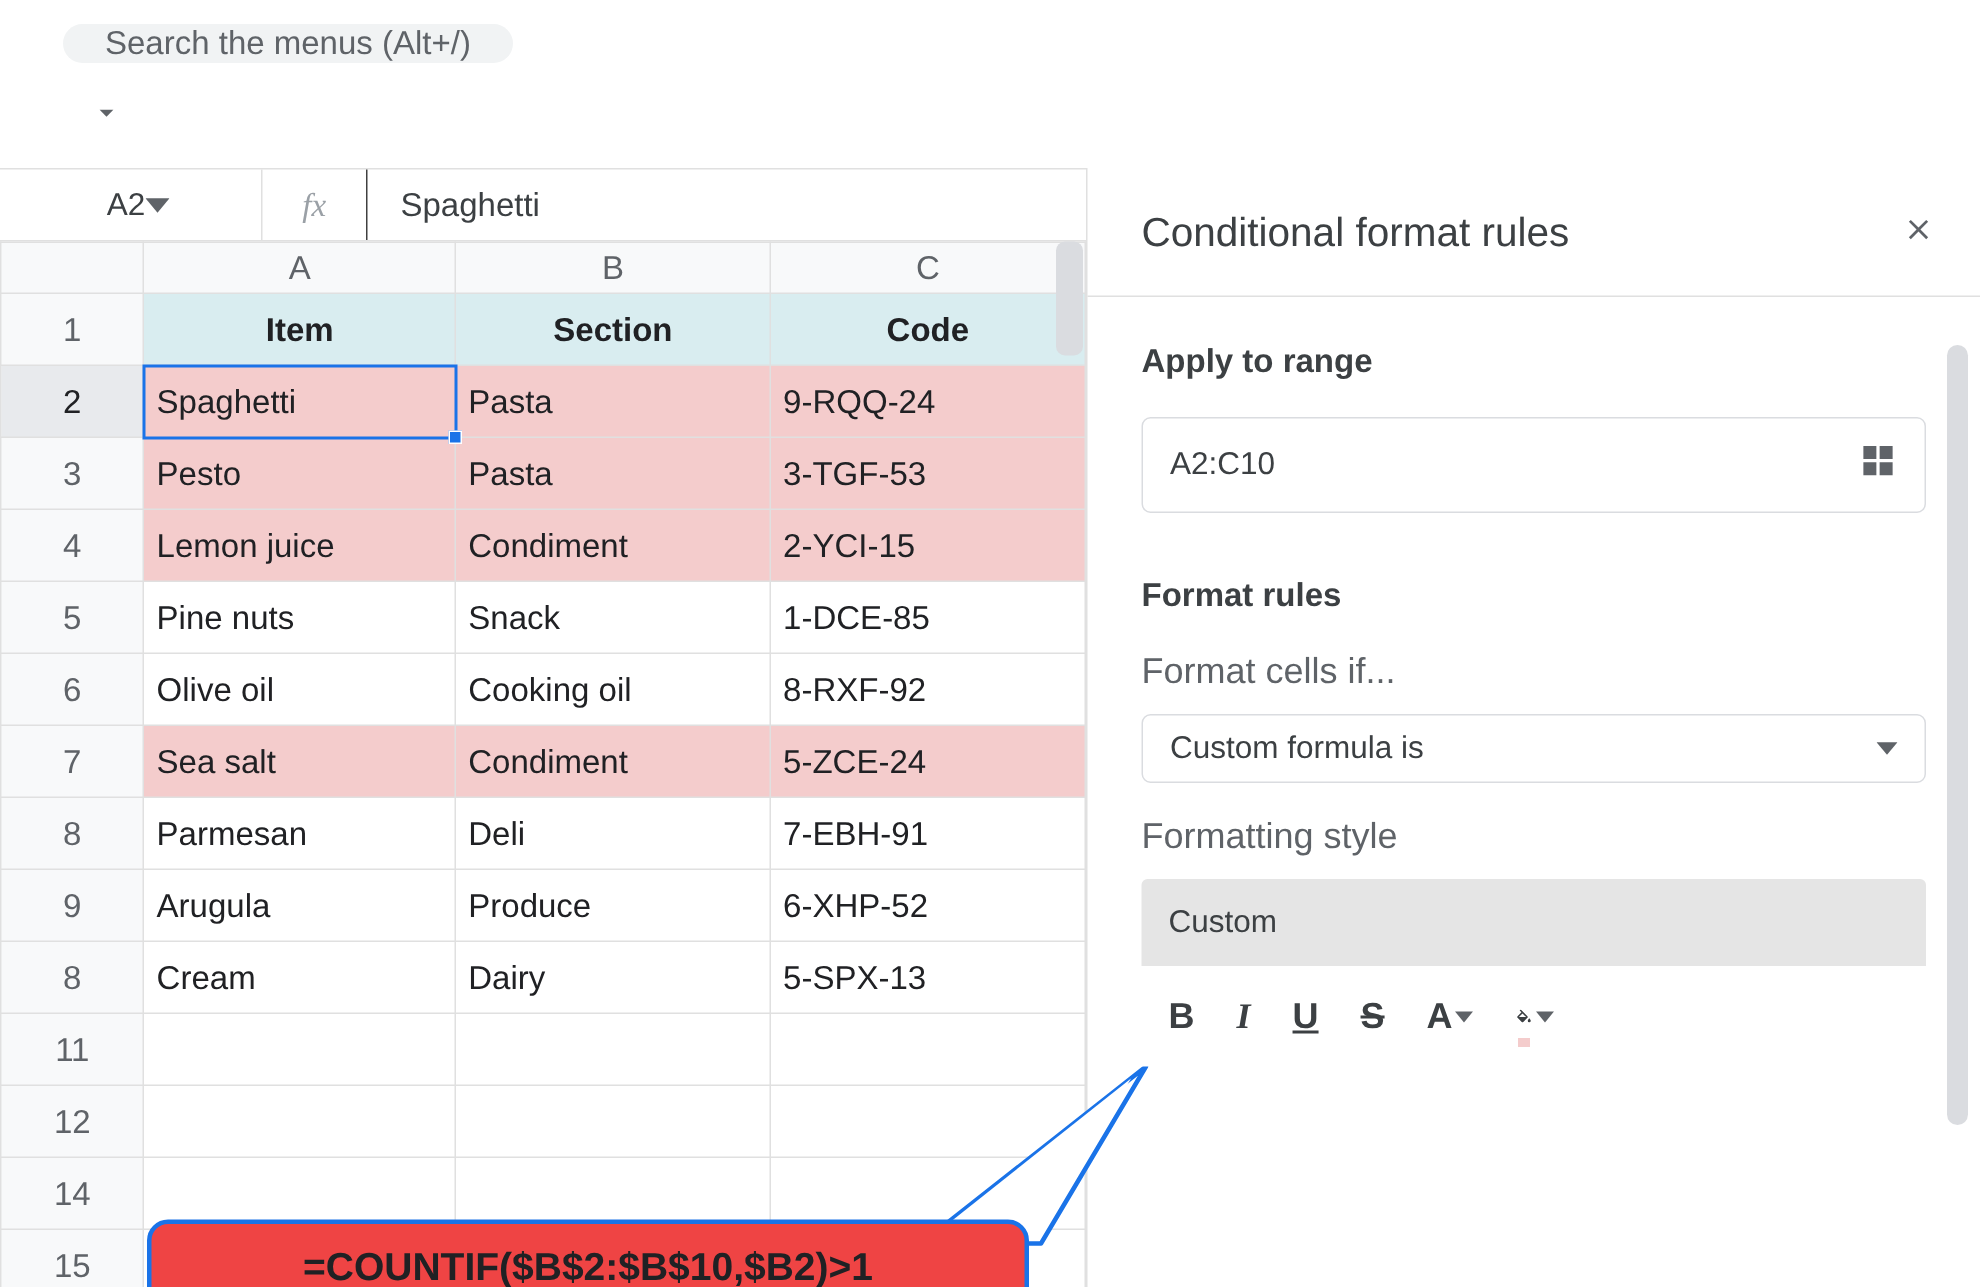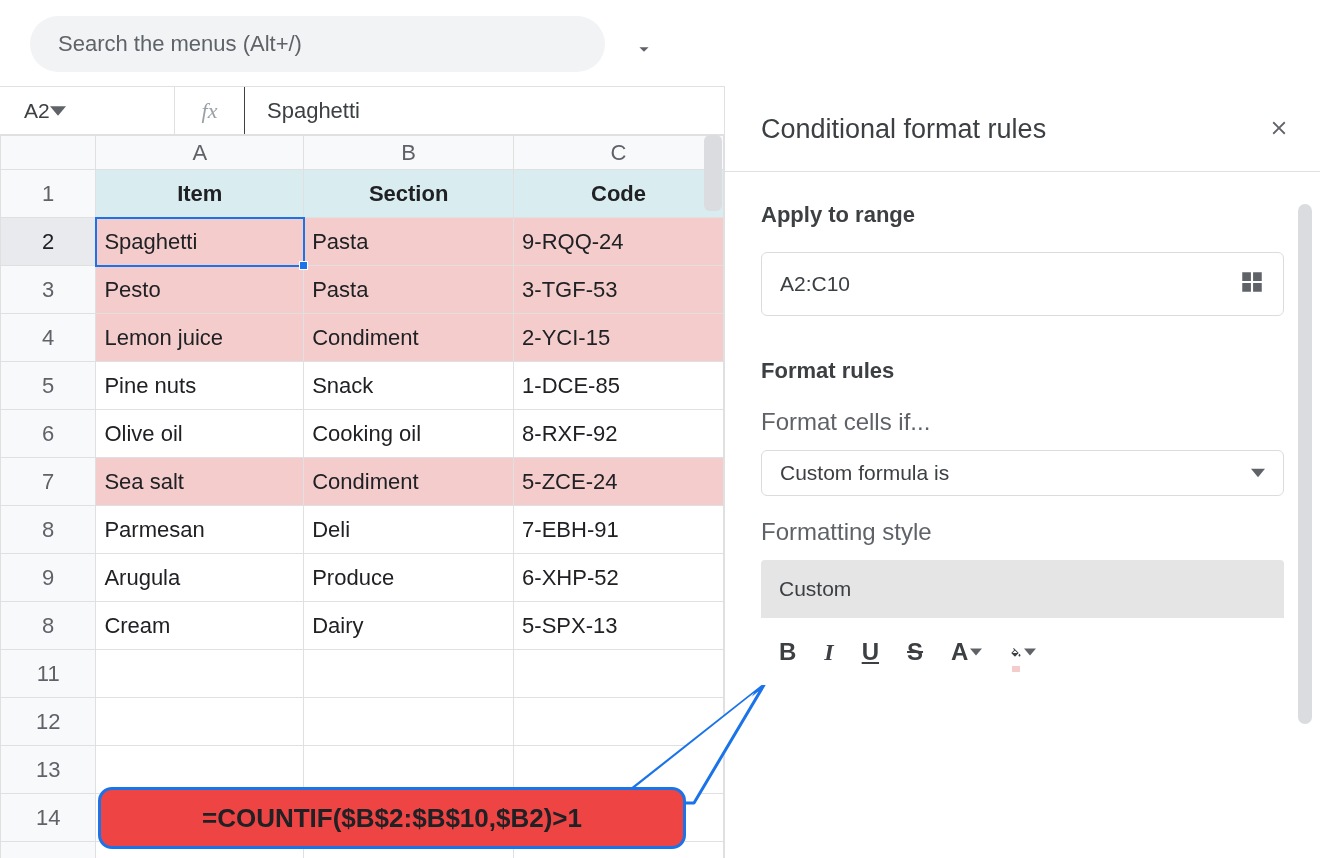--- a/index.html
+++ b/index.html
@@ -7,23 +7,24 @@
     font-family: Arial, Helvetica, sans-serif;
     background: #fff;
     color: #3c4043;
     width: 1320px;
     height: 858px;
     overflow: hidden;
     position: relative;
   }
   .topbar {
     display: flex;
-    align-items: flex-end;
-    padding: 16px 70px 14px 30px;
+    align-items: flex-start;
+    padding: 16px 70px 14px 42px;
     gap: 10px;
+    flex-direction: column;
   }
   .search-pill {
     flex: 1;
     background: #f1f3f4;
     border-radius: 28px;
     height: 56px;
     display: flex;
     align-items: center;
     padding: 0 28px;
     font-size: 22px;
@@ -55,21 +56,21 @@
     border-bottom: 1px solid #e0e0e0;
   }
   .name-box {
     width: 175px;
     display: flex; align-items: center;
     padding-left: 24px;
     font-size: 21px;
     color: #3c4043;
     border-right: 1px solid #e0e0e0;
     height: 100%;
-    justify-content: flex-start;
+    justify-content: center;
     padding-right: 14px;
   }
   .name-box svg { width: 16px; height: 16px; fill: #5f6368; }
   .fx-label {
     width: 70px; height: 100%;
     display: flex; align-items: center; justify-content: center;
     font-style: italic;
     font-family: "Times New Roman", serif;
     font-size: 22px;
     color: #9aa0a6;
@@ -398,26 +399,20 @@
             <td>5-SPX-13</td>
           </tr>
           <tr>
             <th>11</th>
             <td></td>
             <td></td>
             <td></td>
           </tr>
           <tr>
             <th>12</th>
-            <td></td>
-            <td></td>
-            <td></td>
-          </tr>
-          <tr>
-            <th>13</th>
             <td></td>
             <td></td>
             <td></td>
           </tr>
           <tr>
             <th>14</th>
             <td></td>
             <td></td>
             <td></td>
           </tr>

